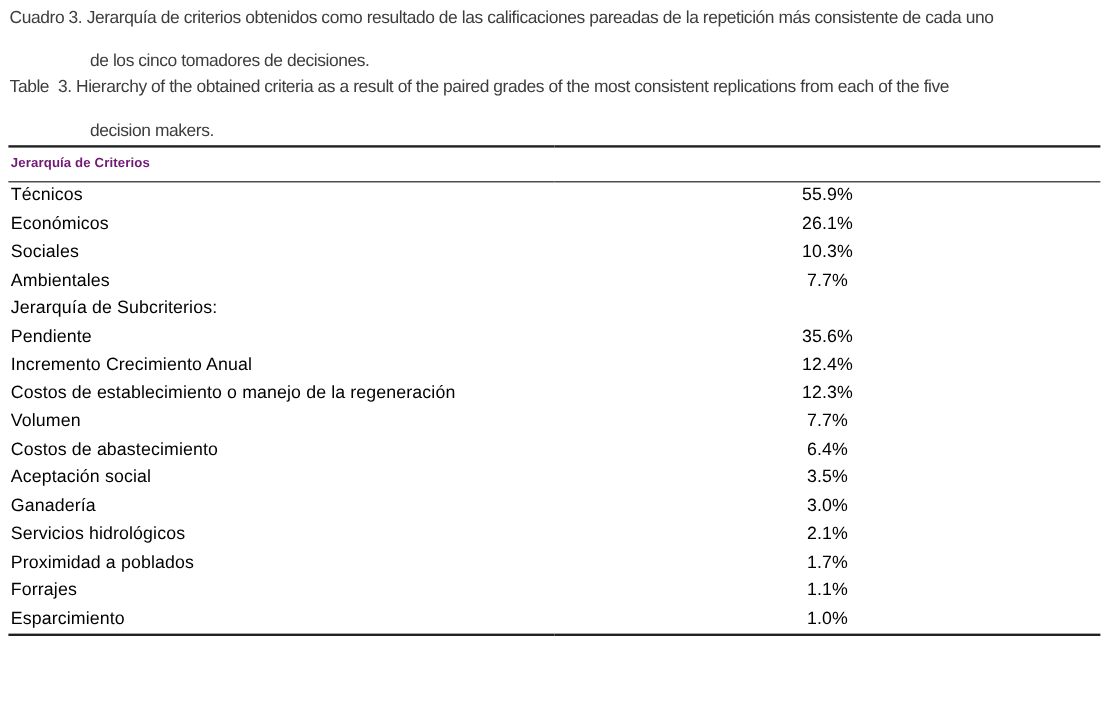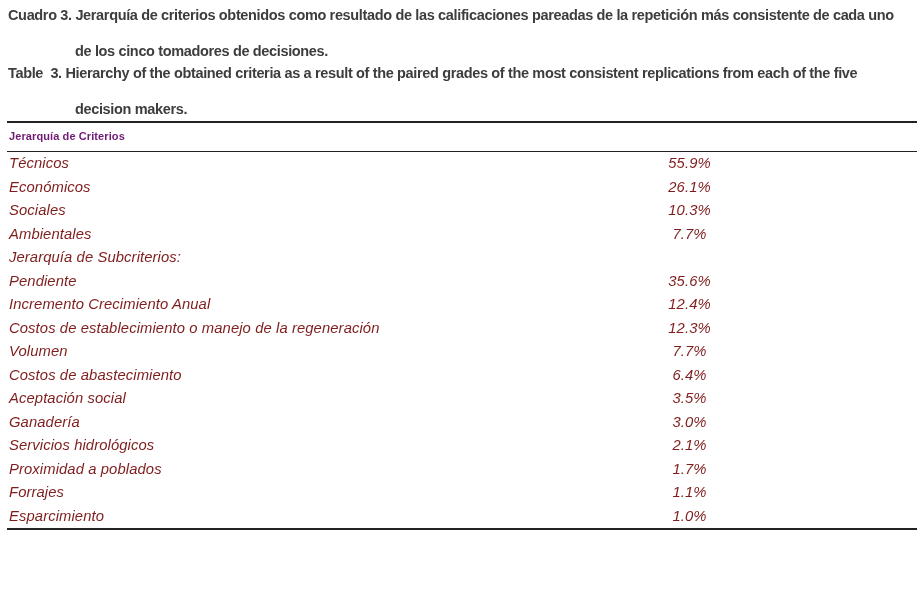--- a/index.html
+++ b/index.html
@@ -19,21 +19,20 @@
   .caption-block {
     padding: 5px 6px 0 8px;
   }
   .cap-line {
     white-space: pre;
     overflow: hidden;
     line-height: 21.4px;
     font-size: 14.5px;
     letter-spacing: -0.35px;
     color: #3d3d3d;
-    font-weight: bold;
   }
   .cap-cont {
     padding-left: 67px;
     margin-top: 15px;
   }
   
   .paper-table {
     margin-left: 7px;
     width: 910px;
     border-collapse: collapse;
@@ -51,24 +50,23 @@
     padding: 0 0 1px 2px;
     color: #701a75;
     vertical-align: middle;
   }
   .paper-table tbody td {
     height: 23.5px;
     font-size: 14.8px;
     letter-spacing: 0.1px;
     padding: 0;
     vertical-align: middle;
-    color: #7f1d1d;
+    color: #000000;
     white-space: pre;
     overflow: hidden;
-    font-style: italic;
   }
   .paper-table td.c-label {
     padding-left: 2px;
     width: 665px;
   }
   .paper-table td.c-value {
     width: 245px;
     text-align: center;
   }
 </style>

